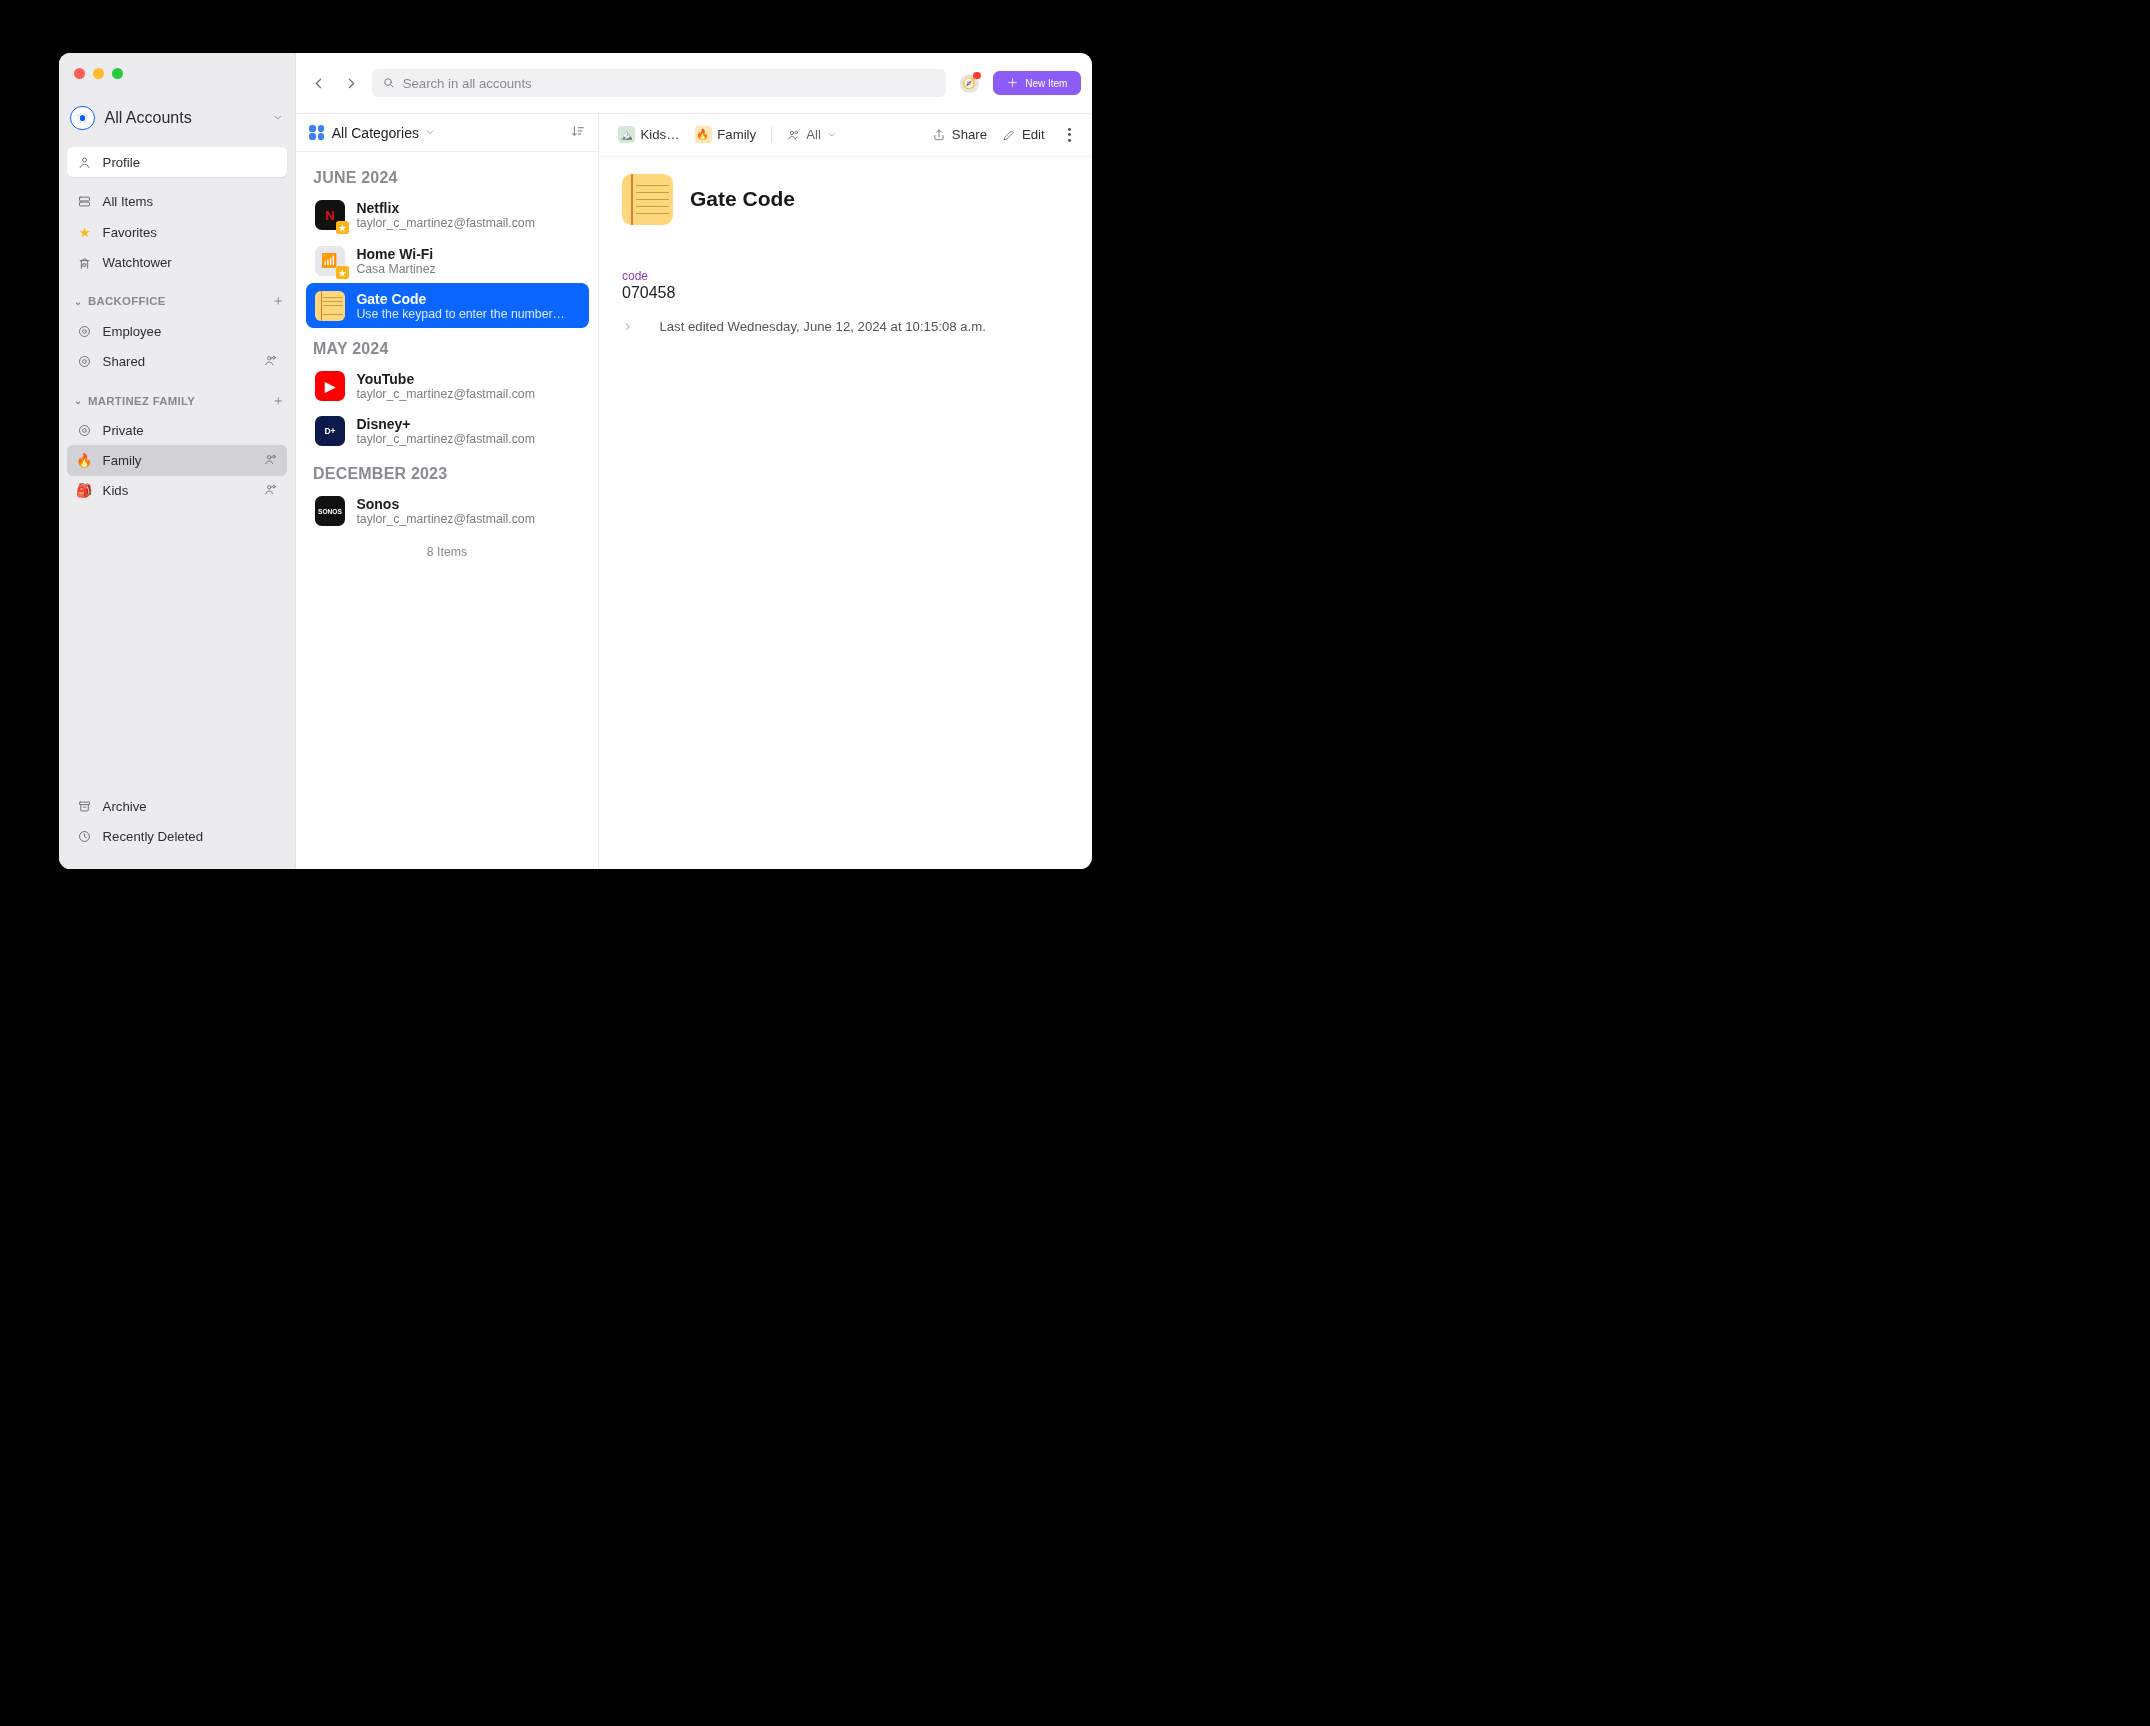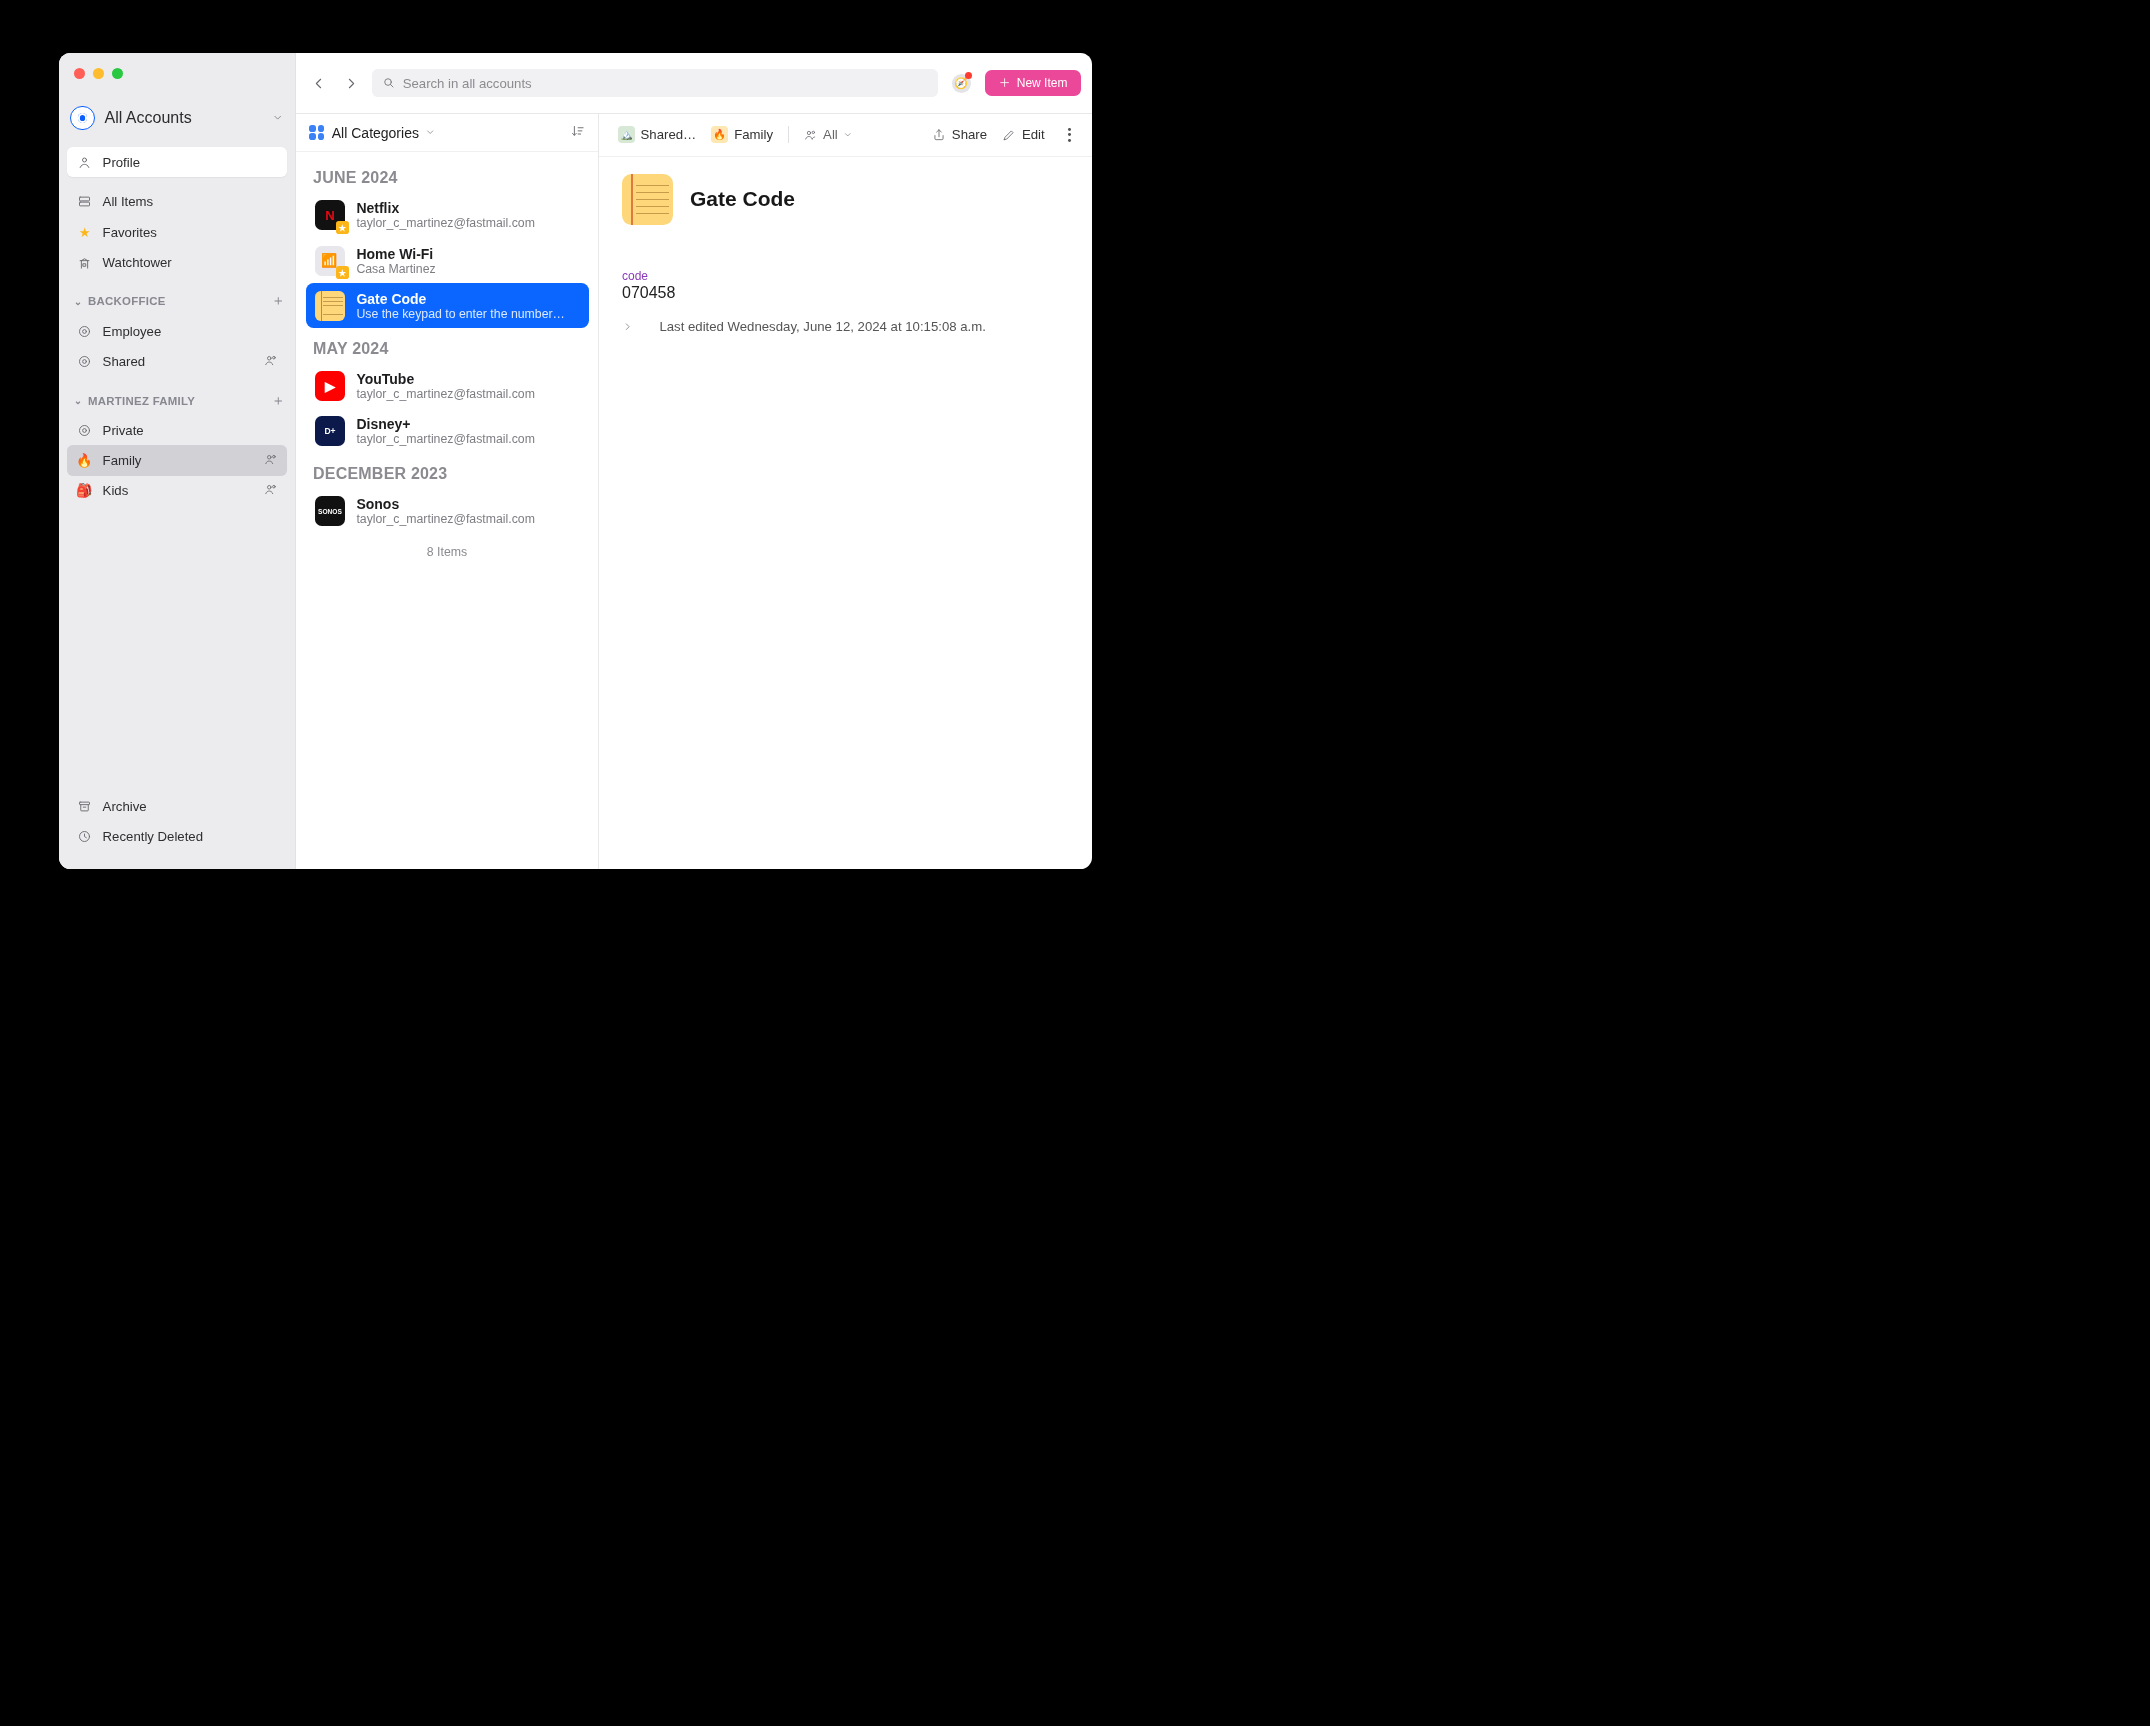--- a/index.html
+++ b/index.html
@@ -65,22 +65,22 @@
   .toolbar { height:61px; display:flex; align-items:center; padding: 0 11.4px; gap:9.5px; border-bottom:0.9px solid #e8e8ea;}
   .nav-arrow { width:23px; height:23px; display:flex; align-items:center; justify-content:center; color:#5a5a5f; cursor:pointer;}
   .nav-arrow.disabled { color:#c4c4c9; cursor:default;}
   .search-box { flex:1; height:28px; background:#f1f1f3; border-radius:5.7px; display:flex; align-items:center; padding:0 9.5px; gap:7.6px; color:#8b8b90;}
   .search-box svg { width:13.2px; height:13.2px; flex-shrink:0;}
   .search-box span { font-size:13.2px; }
   .notif-btn { width:28px; height:28px; border-radius:50%; display:flex; align-items:center; justify-content:center; position:relative; cursor:pointer;}
   .notif-btn .bell{ width:19px; height:19px; border-radius:50%; background:#e4e4e8; display:flex;align-items:center;justify-content:center; font-size:11.4px;}
   .notif-btn .dot{ position:absolute; top:2.8px; right:2.8px; width:7.6px; height:7.6px; border-radius:50%; background:#ff3b30;}
   .new-item-btn {
-    background:#ec4899; color:#fff; border:none; border-radius:6.6px;
-    padding: 5.7px 13.2px; font-size:12px; font-weight:500; display:flex; align-items:center; gap:5.7px;
+    background:#8b5cf6; color:#fff; border:none; border-radius:6.6px;
+    padding: 5.7px 13.2px; font-size:10px; font-weight:500; display:flex; align-items:center; gap:5.7px;
     cursor:pointer;
   }
   .new-item-btn svg { stroke:#fff;}
   .columns { flex:1; display:flex; min-height:0;}
   .list-col { width: 303px; border-right:0.9px solid #e8e8ea; display:flex; flex-direction:column;}
   .list-header { display:flex; align-items:center; padding: 9.5px 13.2px; gap:7.6px; border-bottom:0.9px solid #f0f0f2;}
   .cat-icon { width:15px; height:15px; display:grid; grid-template-columns:1fr 1fr; grid-template-rows:1fr 1fr; gap:1.9px;}
   .cat-icon span{ background:#3b82f6; border-radius:2.8px;}
   .cat-label { font-size:14px; font-weight:500; color:#222; flex:1; display:flex; align-items:center; gap:5.7px;}
   .sort-btn { color:#555; cursor:pointer;}
@@ -409,21 +409,21 @@
       </div>
             </div>
             <div class="footer-count">8 Items</div>
           </div>
       </div>
 
       <div class="detail-col">
         <div class="detail-header">
           <div class="crumb">
             <div class="c-ico">🏔️</div>
-            <span>Shared…</span>
+            <span>Kids…</span>
           </div>
           <div class="crumb">
             <div class="c-ico">🔥</div>
             <span>Family</span>
           </div>
           <div class="divider"></div>
           <div class="crumb small">
             <svg width="13.2" height="13.2" viewBox="0 0 24 24">
                 <circle cx="9" cy="9" r="3"></circle>
                 <path d="M3 20c1-3.5 4-4.5 6-4.5s5 1 6 4.5"></path>

